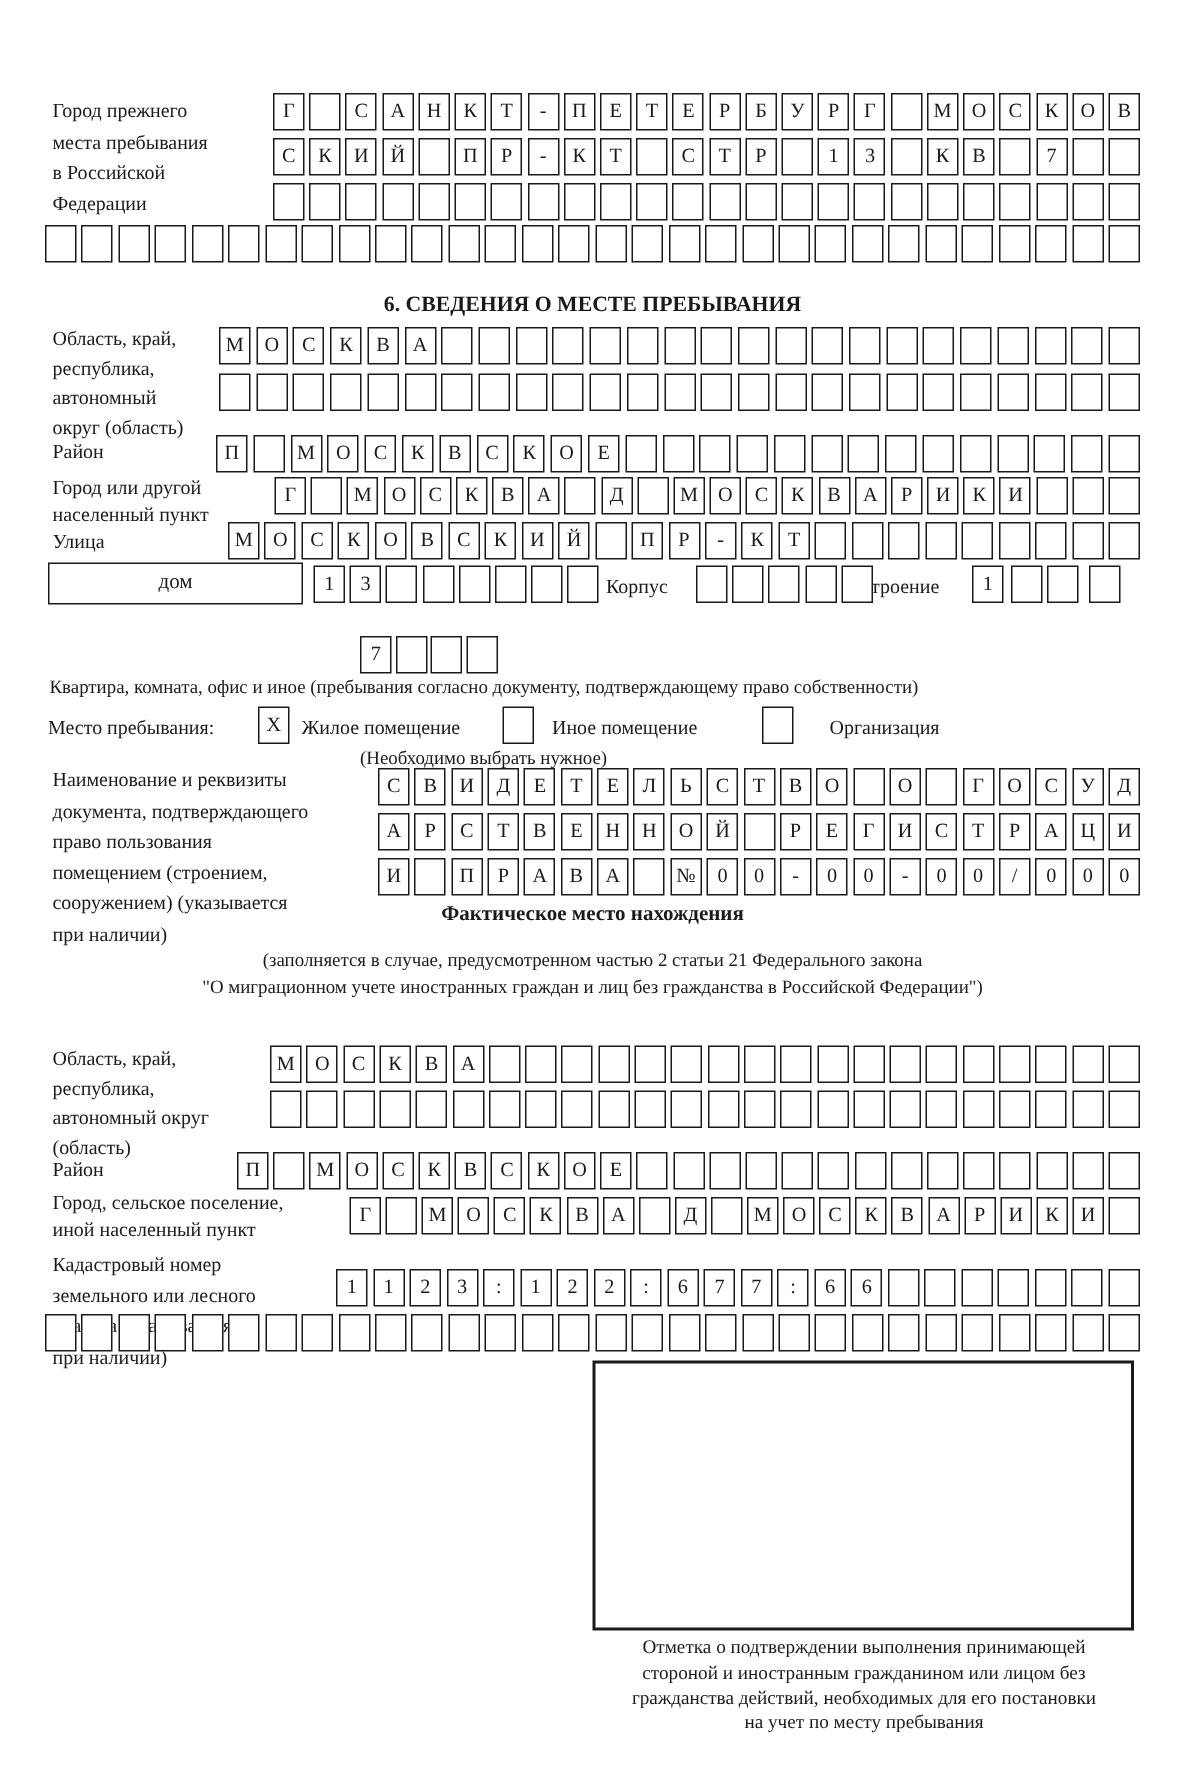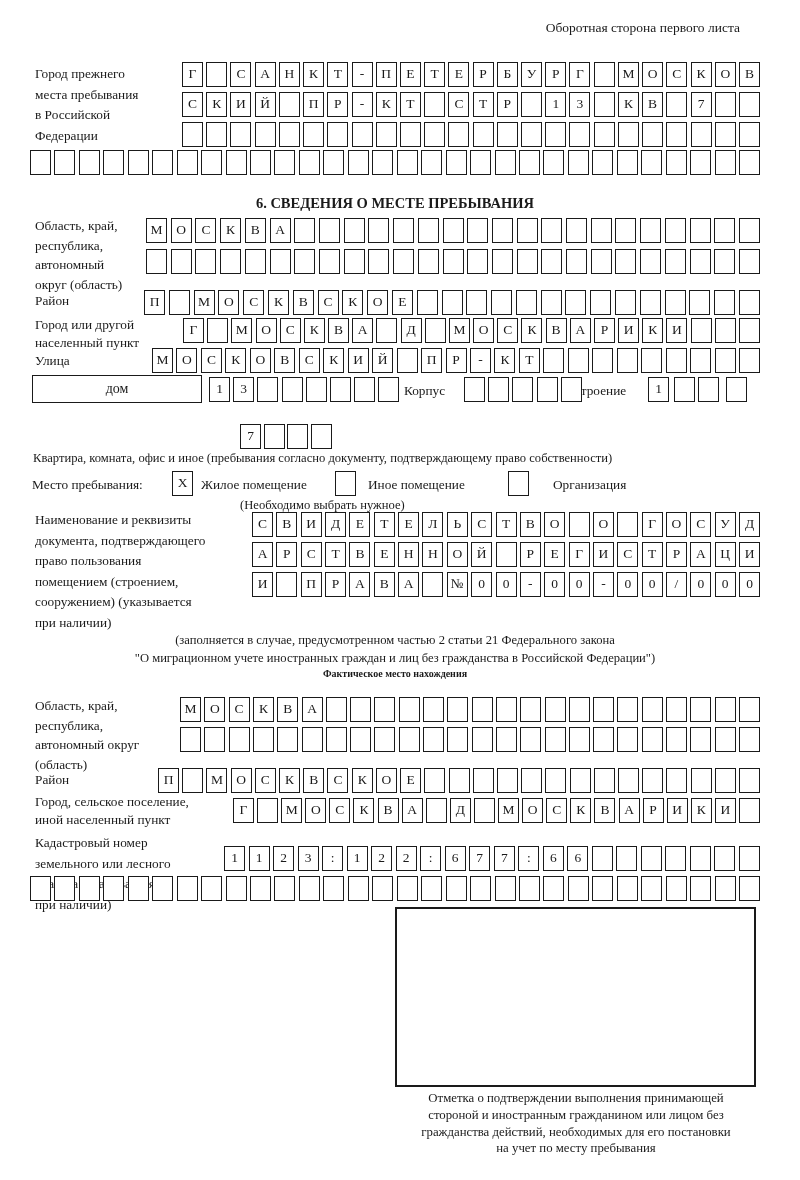--- a/index.html
+++ b/index.html
@@ -31,21 +31,20 @@
     position:absolute; border:1.5px solid var(--ink); background:var(--paper);
     display:flex; align-items:center; justify-content:center; font-size:14px;
   }
   .bigbox { position:absolute; border:2px solid var(--ink); background:var(--paper); }
 </style>
 </head>
 <body>
 
 <div class="page">
 
-  <div class="abs caption" style="top:20px; left:0; width:740px; text-align:right; font-size:13.5px;">Оборотная сторона первого листа</div>
 
   <div class="abs lbl lh205" style="top:64px; left:35px;">Город прежнего
 места пребывания
 в Российской
 Федерации</div>
 
   <div class="abs title" style="top:195px;">6. СВЕДЕНИЯ О МЕСТЕ ПРЕБЫВАНИЯ</div>
 
   <div class="abs lbl lh195" style="top:216px; left:35px;">Область, край,
 республика,
@@ -73,21 +72,21 @@
   <div class="abs lbl" style="top:475px; left:553px;">Организация</div>
   <div class="abs caption" style="top:498px; left:240px;">(Необходимо выбрать нужное)</div>
 
   <div class="abs lbl lh205" style="top:510px; left:35px;">Наименование и реквизиты
 документа, подтверждающего
 право пользования
 помещением (строением,
 сооружением) (указывается
 при наличии)</div>
 
-  <div class="abs title" style="top:668px; font-size:10px;">Фактическое место нахождения</div>
+  <div class="abs title" style="top:602px; font-size:14px;">Фактическое место нахождения</div>
   <div class="abs caption note-center" style="top:632px; line-height:17.5px;">(заполняется в случае, предусмотренном частью 2 статьи 21 Федерального закона
 "О миграционном учете иностранных граждан и лиц без гражданства в Российской Федерации")</div>
 
   <div class="abs lbl lh195" style="top:696px; left:35px;">Область, край,
 республика,
 автономный округ
 (область)</div>
   <div class="abs lbl" style="top:770px; left:35px;">Район</div>
   <div class="abs lbl lh175" style="top:793px; left:35px;">Город, сельское поселение,
 иной населенный пункт</div>

